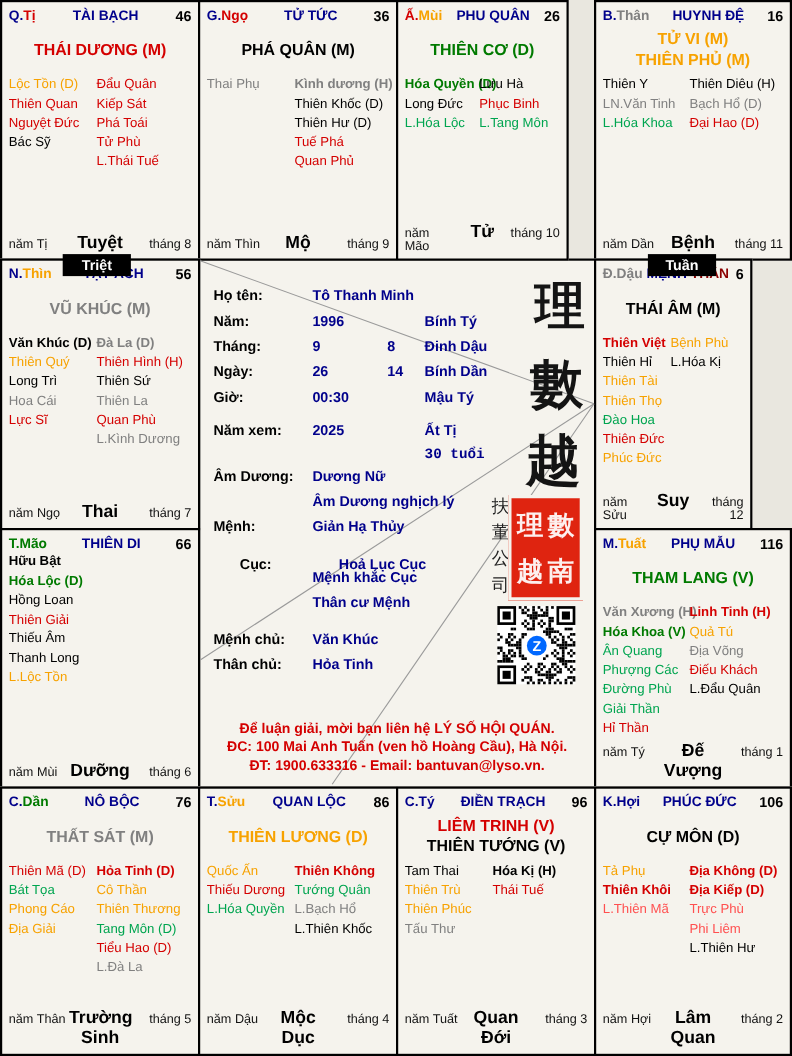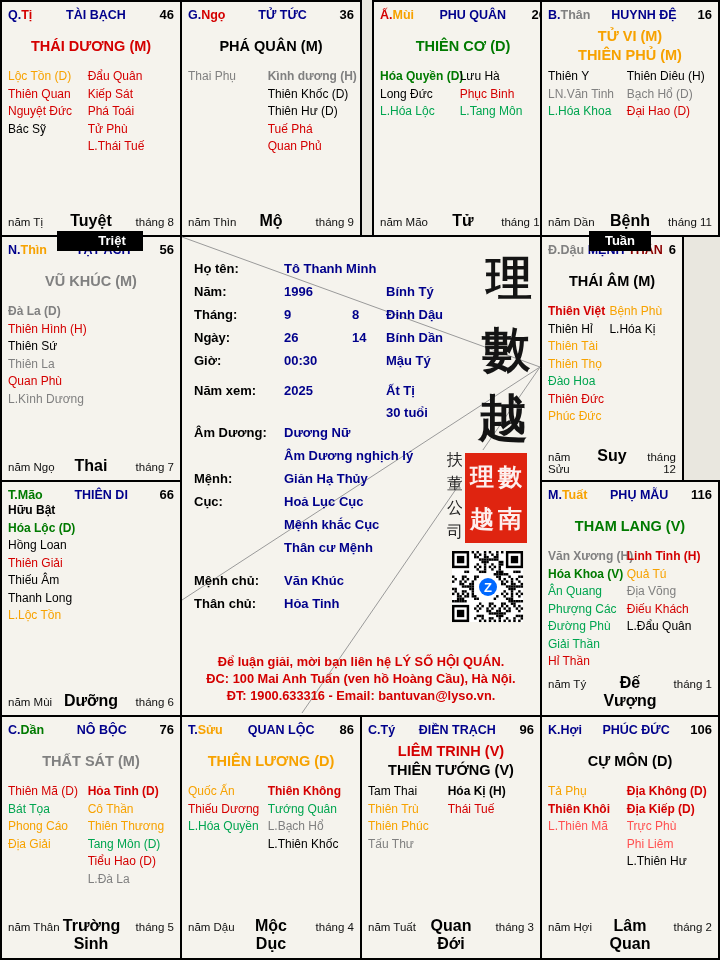--- a/index.html
+++ b/index.html
@@ -1,33 +1,33 @@
 <!DOCTYPE html>
 <html><head>
 <meta charset="utf-8">
 <style>
   html,body{margin:0;padding:0;background:#dedcd4;}
   #board{position:relative;width:720px;height:960px;background:#e9e7df;
          font-family:"Liberation Sans","DejaVu Sans",sans-serif;overflow:hidden;}
   .cell{position:absolute;background:#f5f3ed;border:2px solid #000;box-sizing:border-box;overflow:hidden;z-index:1;}
   .p0{left:0;top:0;width:182px;height:237px}
   .p1{left:180px;top:0;width:182px;height:237px}
-  .p2{left:372px;top:0;width:182px;height:237px}
+  .p2{left:360px;top:0;width:157px;height:237px}
   .p3{left:540px;top:0;width:180px;height:237px}
   .p4{left:0;top:235px;width:182px;height:247px}
   .p5{left:540px;top:235px;width:144px;height:247px}
   .p6{left:0;top:480px;width:182px;height:237px}
   .p7{left:540px;top:480px;width:180px;height:237px}
   .p8{left:0;top:715px;width:182px;height:245px}
   .p9{left:180px;top:715px;width:182px;height:245px}
   .p10{left:360px;top:715px;width:182px;height:245px}
   .p11{left:540px;top:715px;width:180px;height:245px}
   .pc{left:180px;top:235px;width:362px;height:482px}
 
-  .hdr{display:flex;align-items:center;padding:5px 6px 0 6px;font-size:12.5px;font-weight:bold;white-space:nowrap;}
+  .hdr{display:flex;align-items:flex-start;padding:5px 6px 0 6px;font-size:12.5px;font-weight:bold;white-space:nowrap;}
   .canchi{flex:none;}
   .pname{flex:1;text-align:center;color:#00008B;}
   .pname2{color:#8B0000;margin:0 6px 0 0;}
   .pnum{color:#000;font-size:13px;}
   .titles{margin-top:2px;height:44px;display:flex;flex-direction:column;justify-content:center;
           text-align:center;font-weight:bold;font-size:14.5px;line-height:19px;}
   .stars{display:flex;padding:0 6px;}
   .colL{width:48%;}
   .colR{width:52%;}
   .s{font-size:12px;line-height:17.5px;white-space:nowrap;}
@@ -36,21 +36,21 @@
   .fnam{width:33%;color:#111;}
   .fsinh{width:34%;text-align:center;font-weight:bold;font-size:16px;color:#000;}
   .fthang{width:33%;text-align:right;color:#111;}
 
   .c-navy{color:#00008B}.c-red{color:#D40000}.c-orange{color:#F7A200}
   .c-green{color:#007A00}.c-lgreen{color:#00A550}.c-gray{color:#808080}
   .c-black{color:#000}.c-pink{color:#FF5050}
 
   .badge{position:absolute;background:#000;color:#fff;font-weight:bold;font-size:13px;
          text-align:center;line-height:20px;z-index:6;}
-  #badge-triet{left:57px;top:231px;width:62px;height:20px;padding-left:24px;}
+  #badge-triet{left:57px;top:231px;width:62px;height:20px;}
   #badge-tuan{left:589px;top:231px;width:62px;height:20px;}
 
   #lines{position:absolute;left:0;top:0;z-index:2;pointer-events:none;}
 
   #centerContent{position:absolute;left:180px;top:235px;width:362px;height:435px;z-index:3;}
   .irow{position:absolute;left:14px;height:20px;width:344px;font-size:13px;font-weight:bold;white-space:nowrap;}
   .ilab{position:absolute;left:0;color:#000;}
   .ic1{position:absolute;left:90px;color:#00008B;}
   .ic2{position:absolute;left:158px;color:#00008B;}
   .ic3{position:absolute;left:192px;color:#00008B;}
@@ -110,35 +110,35 @@
         <div class="irow" style="top: 118px;">
           <span class="ilab">Giờ:</span>
           <span class="ic1">00:30</span>
           <span class="ic3">Mậu Tý</span>
         </div>
         <div class="irow" style="top: 148px;">
           <span class="ilab">Năm xem:</span>
           <span class="ic1">2025</span>
           <span class="ic3">Ất Tị</span>
         </div>
-        <div class="irow" style="top: 170px;">
+        <div class="irow" style="top: 170px; font-family: Liberation Mono, monospace;">
           <span class="ic3">30 tuổi</span>
         </div>
         <div class="irow" style="top: 190px;">
           <span class="ilab">Âm Dương:</span>
           <span class="ic1">Dương Nữ</span>
         </div>
         <div class="irow" style="top: 213px;">
           <span class="ic1">Âm Dương nghịch lý</span>
         </div>
         <div class="irow" style="top: 236px;">
           <span class="ilab">Mệnh:</span>
           <span class="ic1">Giản Hạ Thủy</span>
         </div>
-        <div class="irow" style="top: 259px;">
+        <div class="irow" style="top: 270px; margin-left: 24px;">
           <span class="ilab">Cục:</span>
           <span class="ic1">Hoả Lục Cục</span>
         </div>
         <div class="irow" style="top: 282px;">
           <span class="ic1">Mệnh khắc Cục</span>
         </div>
         <div class="irow" style="top: 305px;">
           <span class="ic1">Thân cư Mệnh</span>
         </div>
         <div class="irow" style="top: 338px;">
@@ -532,20 +532,27 @@
       <div class="cell p4">
         <div class="hdr">
           <span class="canchi"><span class="c-navy">N.</span><span class="c-orange">Thìn</span></span>
           <span class="pname">TẬT ÁCH</span>
           <span class="pnum">56</span>
         </div>
         <div class="titles">
           <div class="c-gray">VŨ KHÚC (M)</div>
         </div>
         <div class="stars">
+          <div class="colL">
+            <div class="s c-black b">Văn Khúc (D)</div>
+            <div class="s c-orange">Thiên Quý</div>
+            <div class="s c-black">Long Trì</div>
+            <div class="s c-gray">Hoa Cái</div>
+            <div class="s c-red">Lực Sĩ</div>
+          </div>
           <div class="colR">
             <div class="s c-gray b">Đà La (D)</div>
             <div class="s c-red">Thiên Hình (H)</div>
             <div class="s c-black">Thiên Sứ</div>
             <div class="s c-gray">Thiên La</div>
             <div class="s c-red">Quan Phù</div>
             <div class="s c-gray">L.Kình Dương</div>
           </div>
         </div>
         <div class="foot">

